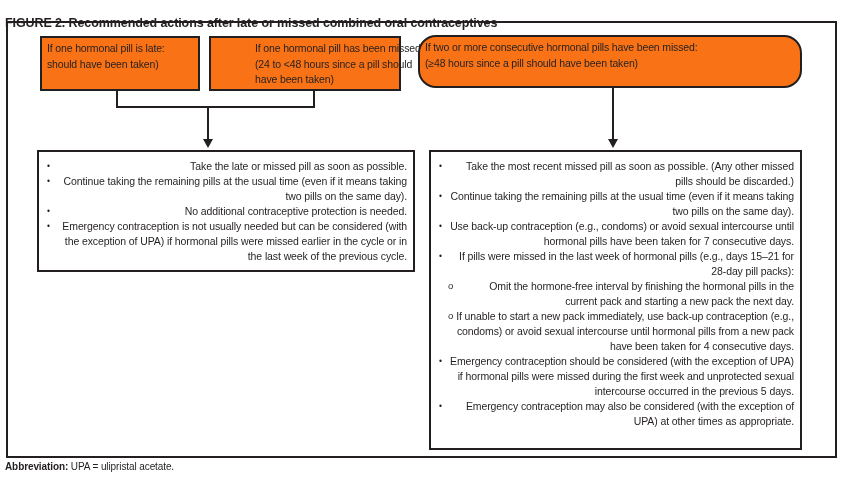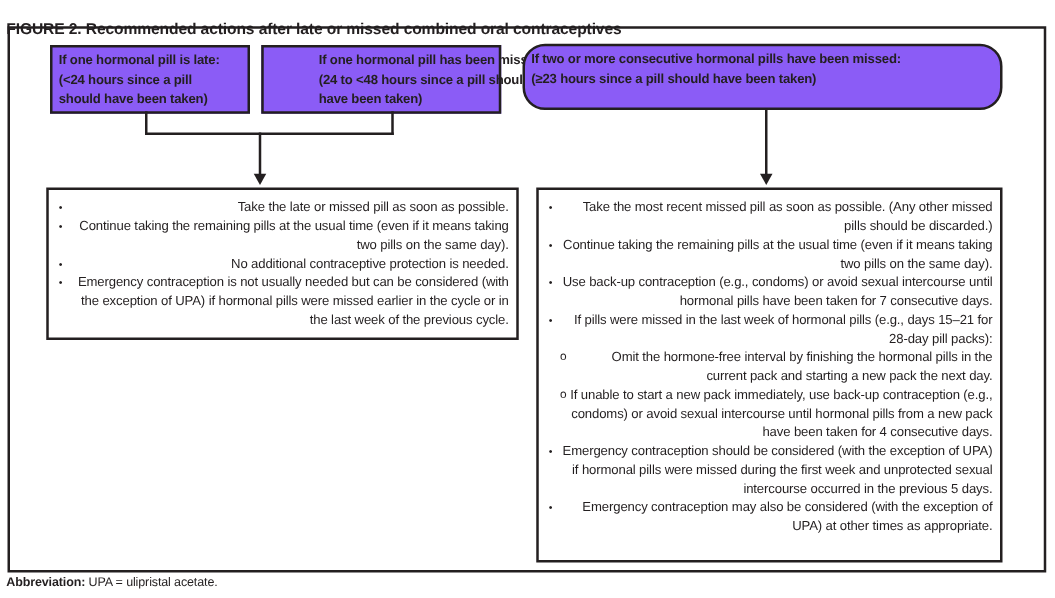--- a/index.html
+++ b/index.html
@@ -16,21 +16,21 @@
     white-space:nowrap;
     margin-top:13px;
   }
   .frame{
     position:absolute;left:6px;top:21px;width:831px;height:437px;
     border:2px solid #231f20;box-sizing:border-box;
   }
   .cbox{
     position:absolute;border:2px solid #231f20;box-sizing:border-box;
     padding:3px 5px 0 5px;font-size:10.5px;line-height:15.5px;
-    letter-spacing:-0.15px;background:#8b5cf6;font-weight:bold;
+    letter-spacing:-0.15px;background:#f97316;
   }
   .cbox .ln{white-space:nowrap;}
   .cbox1{left:32px;top:13px;width:160px;height:55px;}
   .cbox2{left:201px;top:13px;width:192px;height:55px;padding-left:44px;}
   .cbox3{left:410px;top:12px;width:384px;height:53px;border-radius:18px;}
   .abox{
     position:absolute;border:2px solid #231f20;box-sizing:border-box;
     padding:7px 6px 0 8px;font-size:10.5px;line-height:15px;
     letter-spacing:-0.1px;background:#fff;
   }
@@ -61,33 +61,32 @@
 <body>
 
 <div class="page">
 
   <div class="title">FIGURE 2. Recommended actions after late or missed combined oral contraceptives</div>
 
   <div class="frame">
 
     <div class="cbox cbox1">
       <div class="ln">If one hormonal pill is late:</div>
-      <div class="ln">(&lt;24 hours since a pill</div>
       <div class="ln">should have been taken)</div>
     </div>
 
     <div class="cbox cbox2">
       <div class="ln">If one hormonal pill has been missed:</div>
       <div class="ln">(24 to &lt;48 hours since a pill should</div>
       <div class="ln">have been taken)</div>
     </div>
 
     <div class="cbox cbox3">
       <div class="ln">If two or more consecutive hormonal pills have been missed:</div>
-      <div class="ln">(≥23 hours since a pill should have been taken)</div>
+      <div class="ln">(≥48 hours since a pill should have been taken)</div>
     </div>
 
     <div class="vline leg-left"></div>
     <div class="vline leg-right"></div>
     <div class="hline bracket-h"></div>
     <div class="vline stem-left"></div>
     <div class="arrowhead ah-left"></div>
     <div class="vline stem-right"></div>
     <div class="arrowhead ah-right"></div>
 

